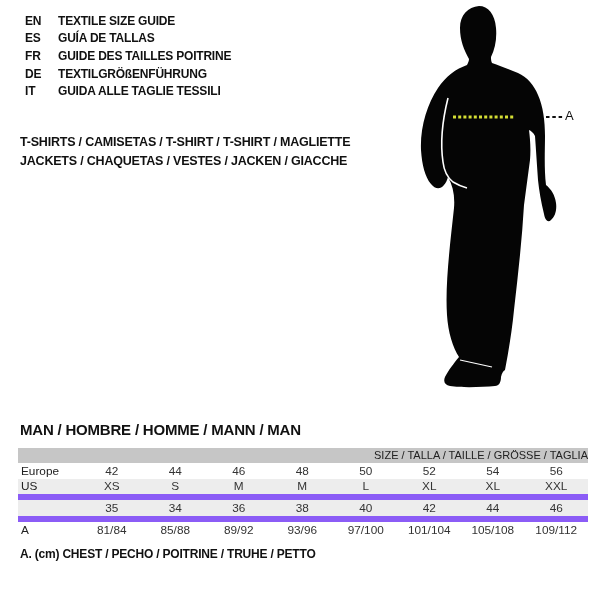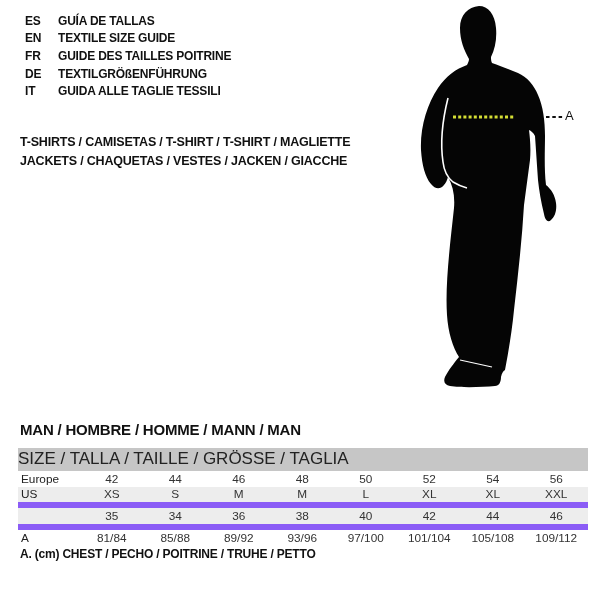--- a/index.html
+++ b/index.html
@@ -25,41 +25,41 @@
 
   
   .section-title { left:20px; top:421px; font-size:15px; font-weight:bold; letter-spacing:-0.2px; }
 
   
   .table-wrap { left:18px; top:448px; width:570px; }
   table { border-collapse:collapse; width:570px; table-layout:fixed; }
   col.c-label { width:62px; }
   th.tbl-header {
     background:var(--header-bg,#c6c6c6);
-    font-weight:normal; text-align:left; font-size:17px; color:#222;
+    font-weight:normal; text-align:right; font-size:11px; color:#222;
     padding:1px 0 2px 0; height:12px;
   }
   td { text-align:center; height:15.6px; padding:0; font-size:11.8px; color:#333;margin-left:28px; }
   td.lbl { text-align:left; padding-left:3px; color:#222; }
   tr.alt td { background:var(--row-alt-bg,#ededed); border-bottom:6px solid #8b5cf6; }
 
   
   .footnote { left:20px; top:547px; font-size:12px; font-weight:bold; letter-spacing:-0.2px; }
 </style>
 </head>
 <body>
 
 <div class="abs lang-list">
   <div class="lang-row">
+    <span class="lang-code">EN</span>
+    <span class="lang-title">TEXTILE SIZE GUIDE</span>
+  </div>
+  <div class="lang-row">
     <span class="lang-code">ES</span>
     <span class="lang-title">GUÍA DE TALLAS</span>
-  </div>
-  <div class="lang-row">
-    <span class="lang-code">EN</span>
-    <span class="lang-title">TEXTILE SIZE GUIDE</span>
   </div>
   <div class="lang-row">
     <span class="lang-code">FR</span>
     <span class="lang-title">GUIDE DES TAILLES POITRINE</span>
   </div>
   <div class="lang-row">
     <span class="lang-code">DE</span>
     <span class="lang-title">TEXTILGRÖßENFÜHRUNG</span>
   </div>
   <div class="lang-row">

